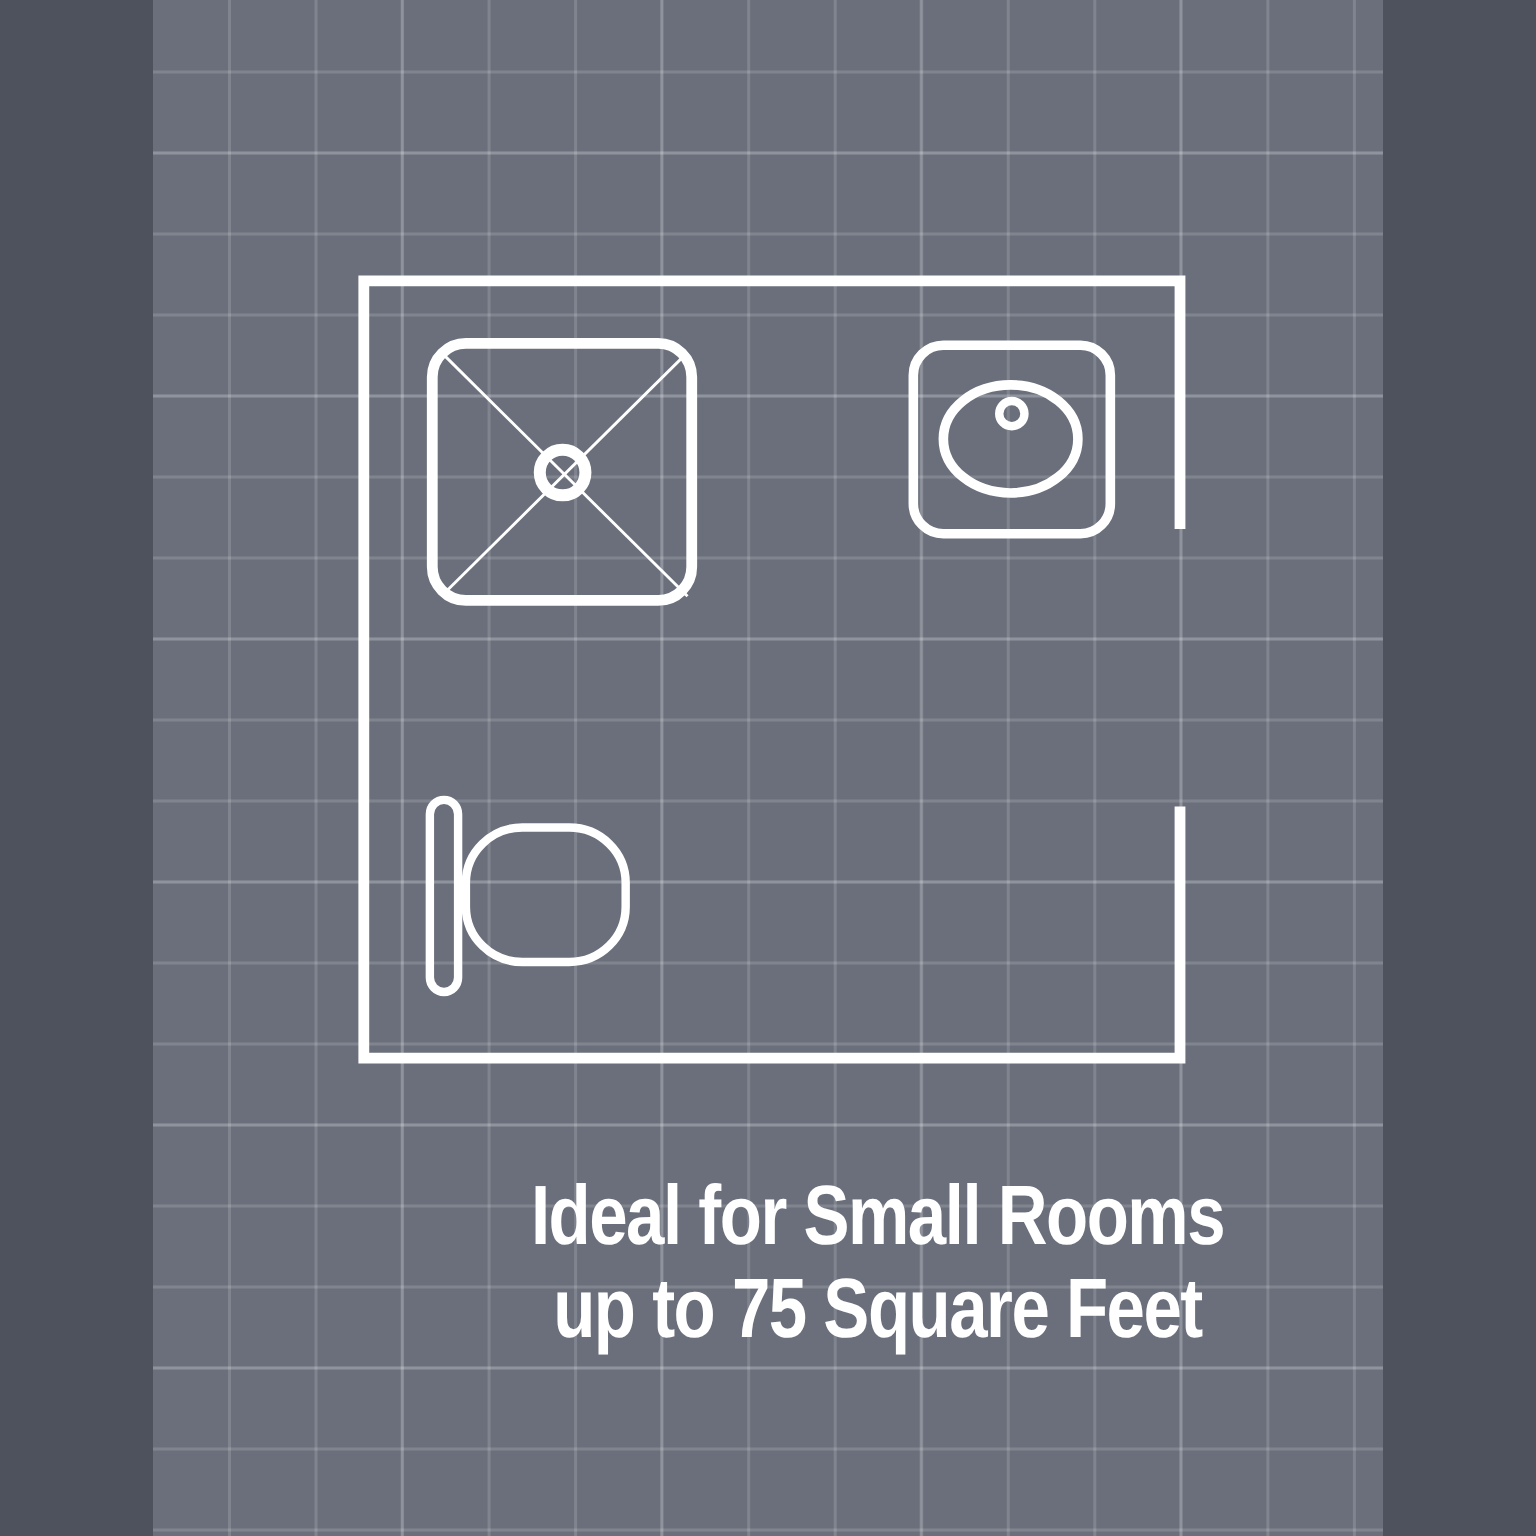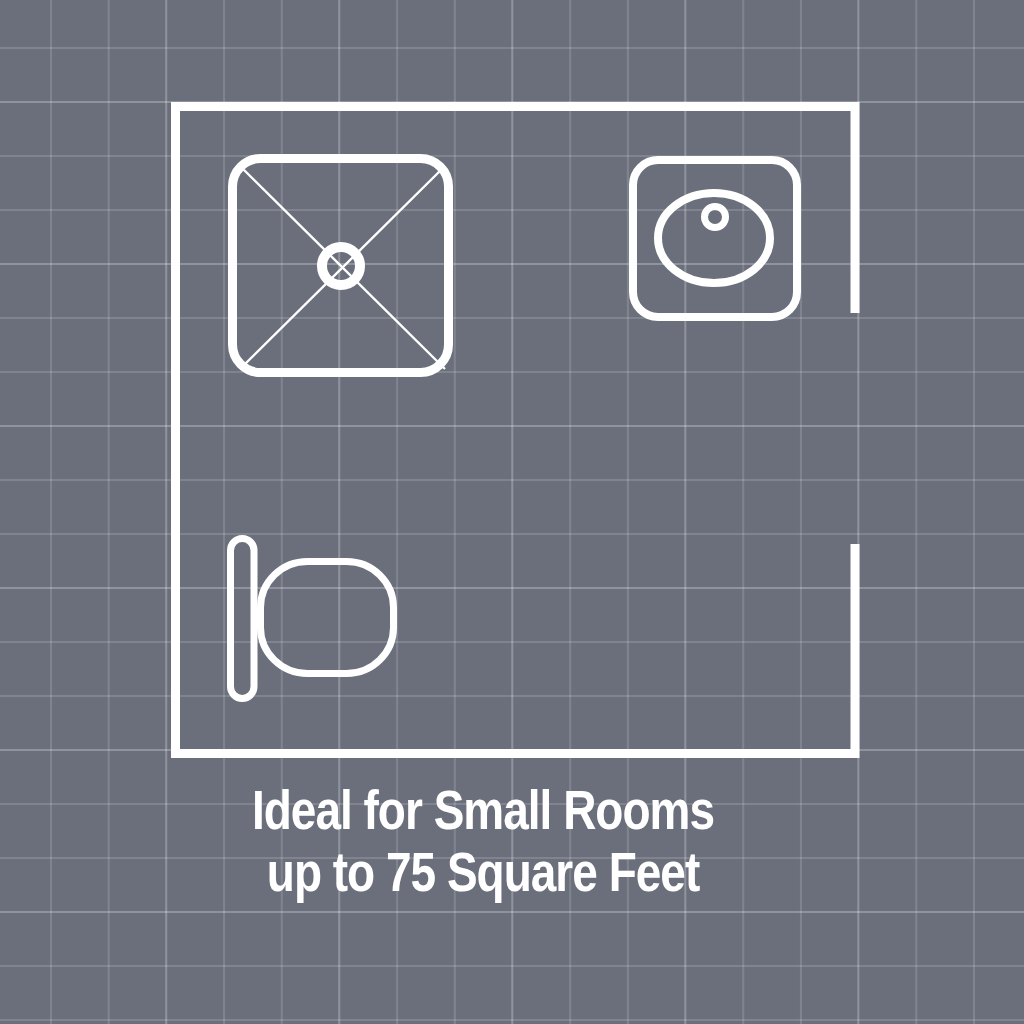--- a/index.html
+++ b/index.html
@@ -6,21 +6,21 @@
     --background: #6a6f7b;
     --grid-minor: rgba(255,255,255,0.15);
     --grid-major: rgba(255,255,255,0.12);
     --line: #ffffff;
     --text: #ffffff;
   }
   * { margin: 0; padding: 0; box-sizing: border-box; }
   html, body { background: #4e525c; }
   .canvas {
     position: relative;
-    width: 1024px;
+    width: 820px;
     height: 1024px;
     margin: 0 auto;
     overflow: hidden;
     background-color: var(--background);
   }
   .grid-layer {
     position: absolute;
     inset: 0;
     background-image:
       linear-gradient(to right,  var(--grid-major) 0 2px, transparent 2px),

